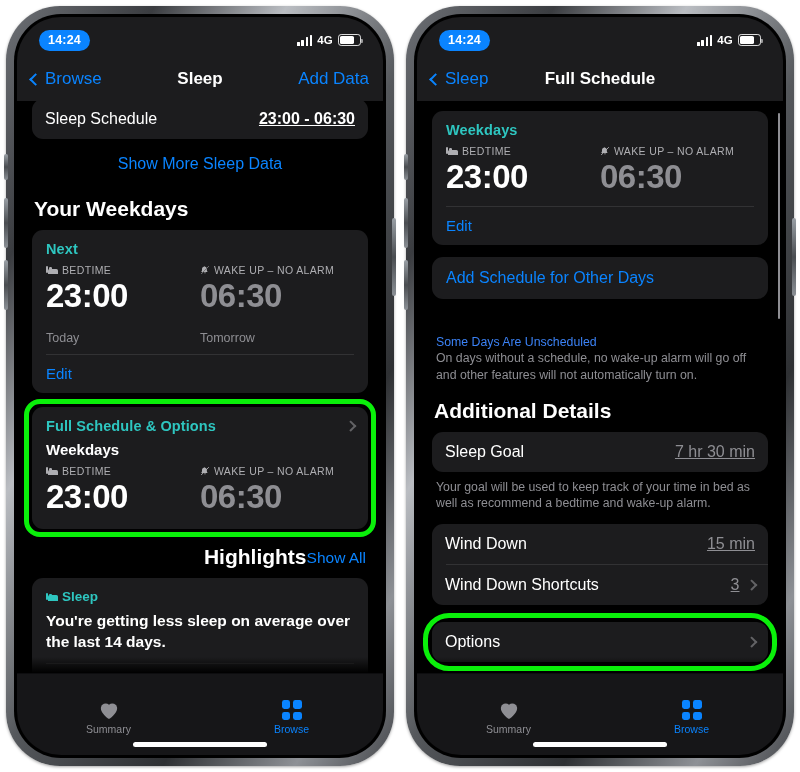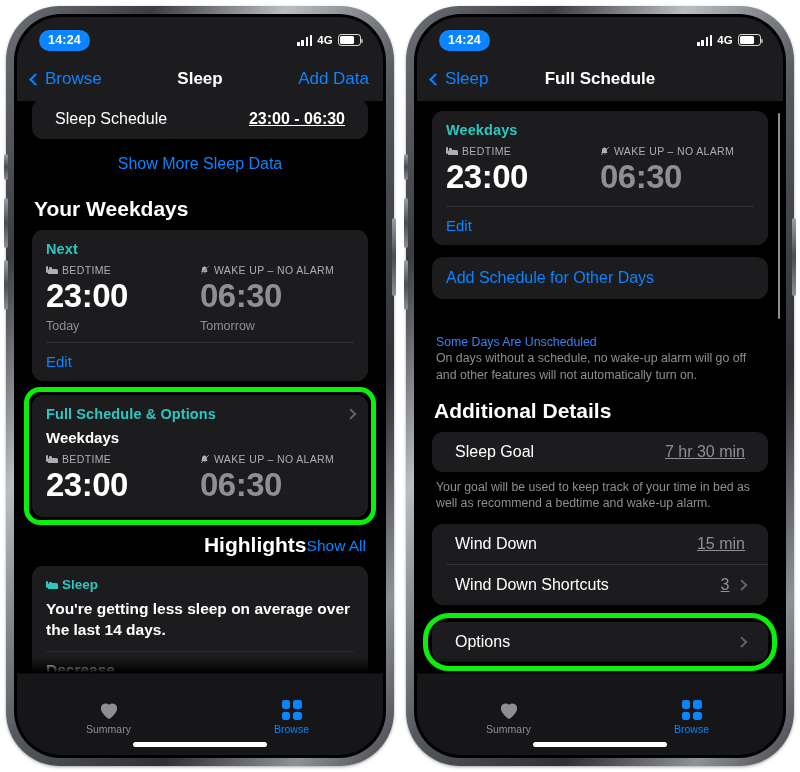--- a/index.html
+++ b/index.html
@@ -170,21 +170,21 @@
     padding: 0 15px;
   }
   .content.padtop { padding-top: 10px; }
 
   .card {
     background: #1c1c1e;
     border-radius: 11px;
   }
   .row {
     display: flex; align-items: center; justify-content: space-between;
-    padding: 11px 23px;
+    padding: 11px 13px;
     color: #fff; font-size: 16px;
   }
   .row .val { color: #8e8e93; font-size: 16px; text-decoration: underline; }
   .row .val.bright { color:#fff; font-weight:bold; }
   .divider { height:1px; background:#323234; margin-left:14px; }
 
   .centered-link {
     text-align: center; color: #0a84ff;
     font-size: 16px; padding: 16px 0 14px 0;
   }
@@ -212,21 +212,21 @@
   .weekdays { color:#fff; font-size:15px; font-weight:bold; margin-top:7px; }
   .times { display:flex; margin-top:7px; }
   .tcol { width: 50%; }
   .tlabel {
     display:flex; align-items:center; gap:4px;
     color:#aeaeb2; font-size:10.5px; letter-spacing:.35px;
   }
   .tnum { font-size:33px; font-weight:bold; letter-spacing:-.5px; margin-top:1px; }
   .tnum.bed  { color:#ffffff; }
   .tnum.wake { color:#8e8e93; }
-  .tsub { color:#8e8e93; font-size:12.5px; margin-top:4px; }
+  .tsub { color:#8e8e93; font-size:12.5px; margin-top:16px; }
   .edit-link { color:#0a84ff; font-size:15px; padding:10px 0 11px 0; }
 
   
   .ico { display:inline-block; position:relative; }
   .ico-bed { width:12px; height:8px; }
   .ico-bed .headboard {
     position:absolute; left:0; top:0; width:2px; height:7px;
     background:#aeaeb2; border-radius:1px;
   }
   .ico-bed .mattress {

